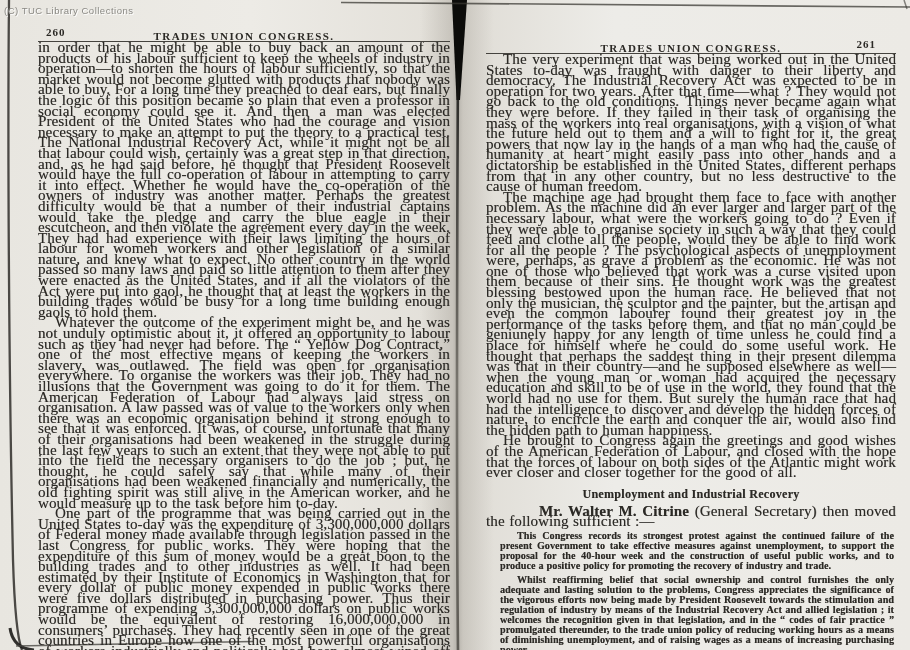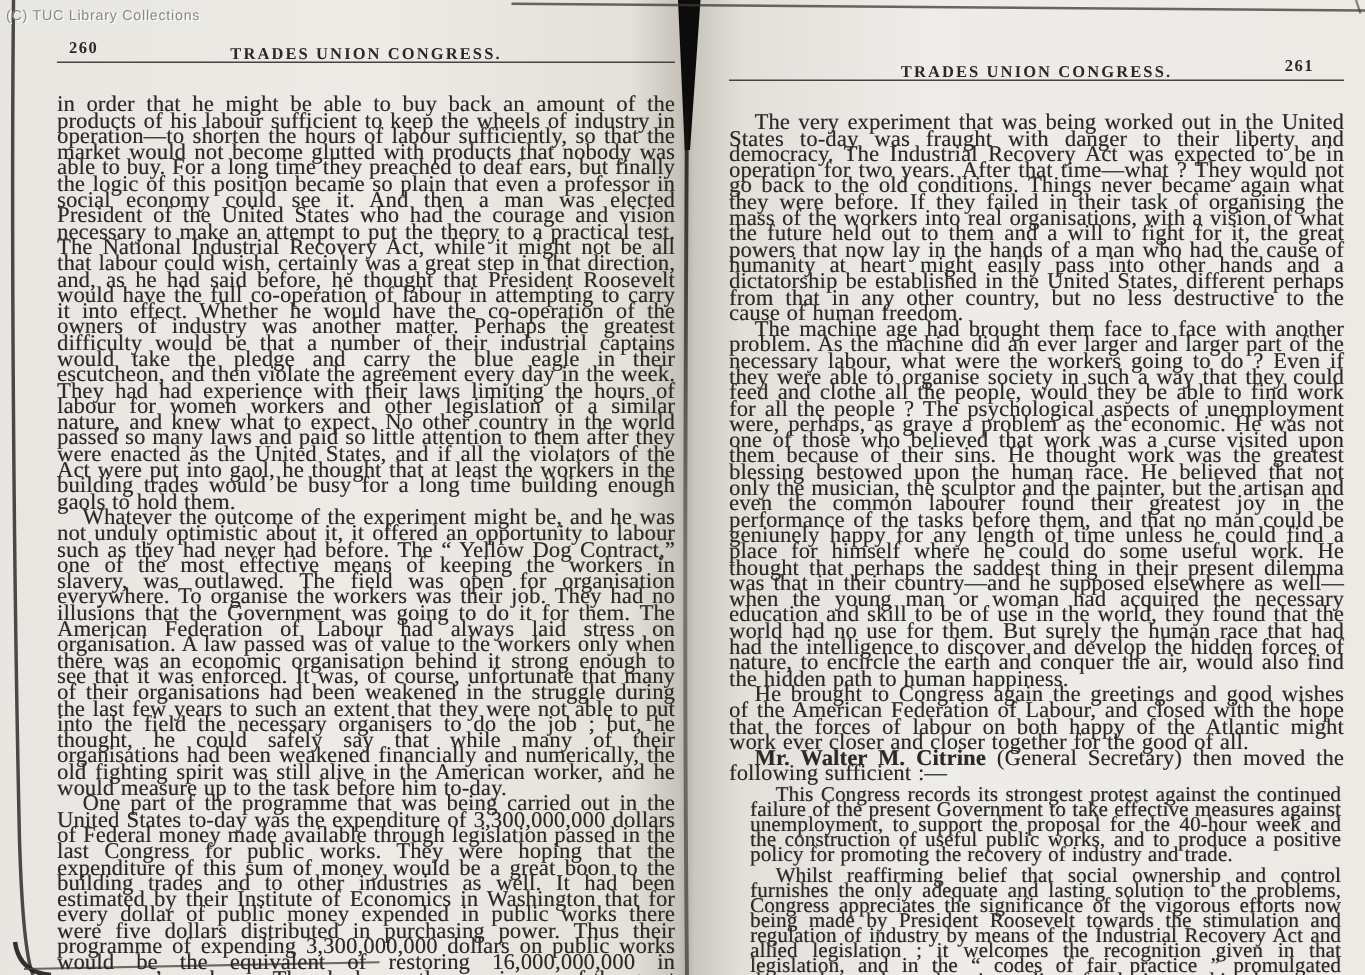--- a/index.html
+++ b/index.html
@@ -25,21 +25,21 @@
     white-space: nowrap;
   }
 
   .page { position: absolute; }
   .page-left  { left: 38px;  top: 26px; width: 412px; }
   .page-right { left: 486px; top: 38px; width: 410px; }
 
   .page-header {
     position: relative; height: 16px;
     border-bottom: 1.2px solid #45433e;
-    padding-bottom: 3px; margin-bottom: 23px;
+    padding-bottom: 3px; margin-bottom: 0;
   }
   .page-header .pagenum {
     position: absolute; top: 0; font-size: 11px; font-weight: bold; letter-spacing: 1px;
   }
   .page-left  .pagenum { left: 8px; }
   .page-right .pagenum { right: 20px; text-align: center; }
   .page-header .running-title {
     position: absolute; left: 0; right: 0; top: 4px; text-align: center;
     font-size: 11px; font-weight: bold; letter-spacing: 1.4px;
   }
@@ -57,28 +57,29 @@
     margin: 9px 0 4px;
     text-align: center; font-size: 12px; font-weight: bold;
     letter-spacing: 0.3px;
     text-shadow: 0.3px 0.3px 0.4px rgba(43,41,37,0.45);
   }
   .mover {
     margin: 0; font-size: 10.3px; line-height: 10.8px; text-align: justify;
     text-indent: 17px; letter-spacing: 0.12px; word-spacing: 0.6px;
     text-shadow: 0.3px 0.3px 0.4px rgba(43,41,37,0.45);
   }
-  .mover .bold { font-weight: bold; }
+  .mover .bold { font-weight: bold; margin-left: 36px; }
 
   .resolution { margin: 4px 0 0 14px; width: 394px; }
   .resolution p {
-    margin: 4px 0 0; font-size: 14px; line-height: 10px;
+    margin: 4px 0 0; font-size: 10px; line-height: 10px;
     text-align: justify; text-indent: 17px;
     letter-spacing: 0.1px; word-spacing: 0.4px;
     text-shadow: 0.3px 0.3px 0.45px rgba(43,41,37,0.55);
+    font-weight: bold;
   }
 </style>
 </head>
 <body>
 
 <div class="tone tone-left"></div>
 <div class="tone tone-right"></div>
 <div class="spine-shade"></div>
 
 <svg class="artifacts" width="910" height="650" viewBox="0 0 910 650">
@@ -114,20 +115,21 @@
 </div>
 
 <div class="page page-right">
   <div class="page-header">
     <span class="running-title">TRADES UNION CONGRESS.</span>
     <span class="pagenum">261</span>
   </div>
   <div class="body-text">
     <p class="indent">The very experiment that was being worked out in the United States to-day was fraught with danger to their liberty and democracy.  The Industrial Recovery Act was expected to be in operation for two years.  After that time—what ?  They would not go back to the old conditions.  Things never became again what they were before.  If they failed in their task of organising the mass of the workers into real organisations, with a vision of what the future held out to them and a will to fight for it, the great powers that now lay in the hands of a man who had the cause of humanity at heart might easily pass into other hands and a dictatorship be established in the United States, different perhaps from that in any other country, but no less destructive to the cause of human freedom.</p>
     <p class="indent">The machine age had brought them face to face with another problem.  As the machine did an ever larger and larger part of the necessary labour, what were the workers going to do ?  Even if they were able to organise society in such a way that they could feed and clothe all the people, would they be able to find work for all the people ?  The psychological aspects of unemployment were, perhaps, as grave a problem as the economic.  He was not one of those who believed that work was a curse visited upon them because of their sins.  He thought work was the greatest blessing bestowed upon the human race.  He believed that not only the musician, the sculptor and the painter, but the artisan and even the common labourer found their greatest joy in the performance of the tasks before them, and that no man could be geniunely happy for any length of time unless he could find a place for himself where he could do some useful work.  He thought that perhaps the saddest thing in their present dilemma was that in their country—and he supposed elsewhere as well—when the young man or woman had acquired the necessary education and skill to be of use in the world, they found that the world had no use for them.  But surely the human race that had had the intelligence to discover and develop the hidden forces of nature, to encircle the earth and conquer the air, would also find the hidden path to human happiness.</p>
-    <p class="indent">He brought to Congress again the greetings and good wishes of the American Federation of Labour, and closed with the hope that the forces of labour on both happy of the Atlantic might work ever closer and closer together for the good of all.</p>
+    <p class="indent">He brought to Congress again the greetings and good wishes of the American Federation of Labour, and closed with the hope that the forces of labour on both sides of the Atlantic might work ever closer and closer together for the good of all.</p>
+    <h3 class="section-heading">Unemployment and Industrial Recovery</h3>
     <p class="mover"><span class="bold">Mr. Walter M. Citrine</span><span> (General Secretary) then moved the following sufficient :—</span></p>
     <div class="resolution">
       <p>This Congress records its strongest protest against the continued failure of the present Government to take effective measures against unemployment, to support the proposal for the 40-hour week and the construction of useful public works, and to produce a positive policy for promoting the recovery of industry and trade.</p>
       <p>Whilst reaffirming belief that social ownership and control furnishes the only adequate and lasting solution to the problems, Congress appreciates the significance of the vigorous efforts now being made by President Roosevelt towards the stimulation and regulation of industry by means of the Industrial Recovery Act and allied legislation ; it welcomes the recognition given in that legislation, and in the “ codes of fair practice ” promulgated thereunder, to the trade union policy of reducing working hours as a means of diminishing unemployment, and of raising wages as a means of increasing purchasing power.</p>
     </div>
   </div>
 </div>
 
 </body></html>

